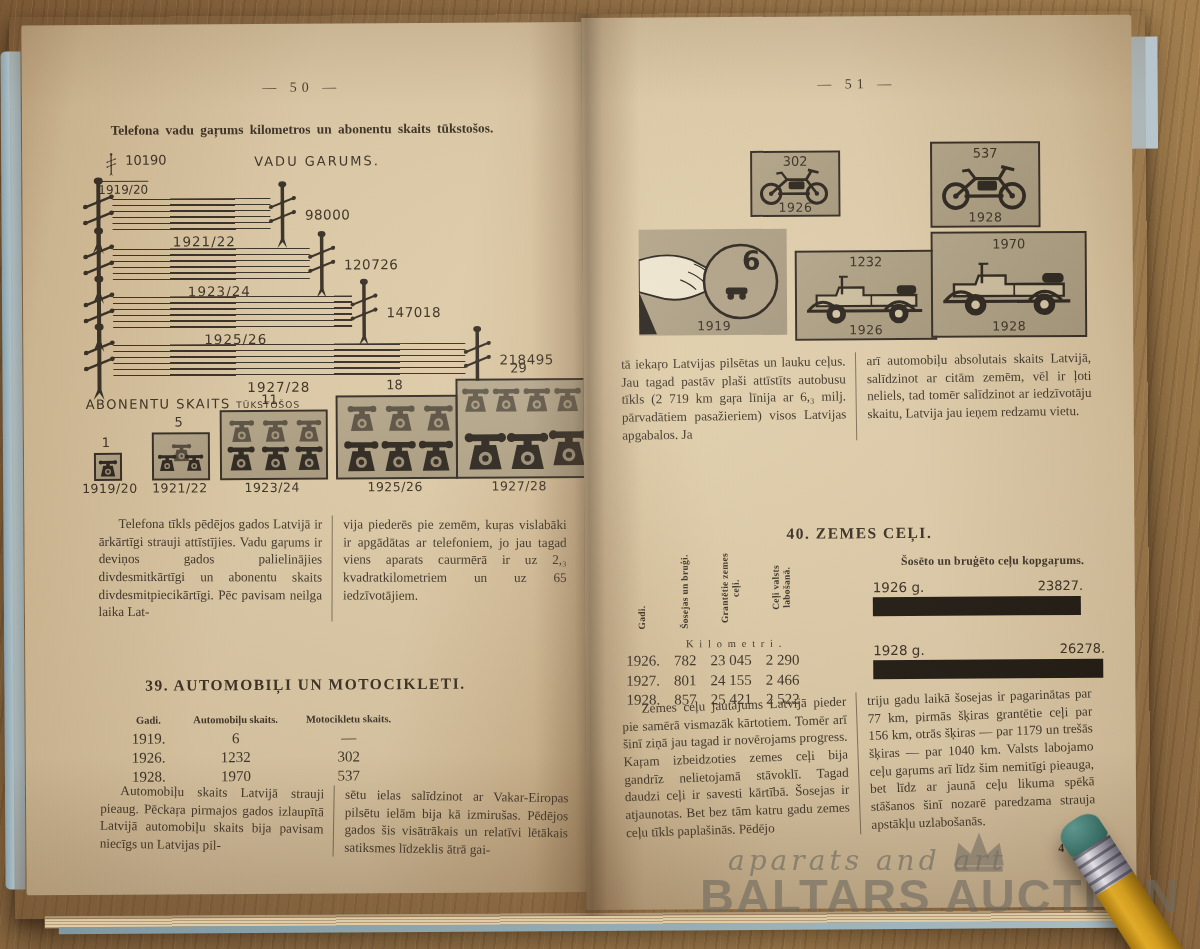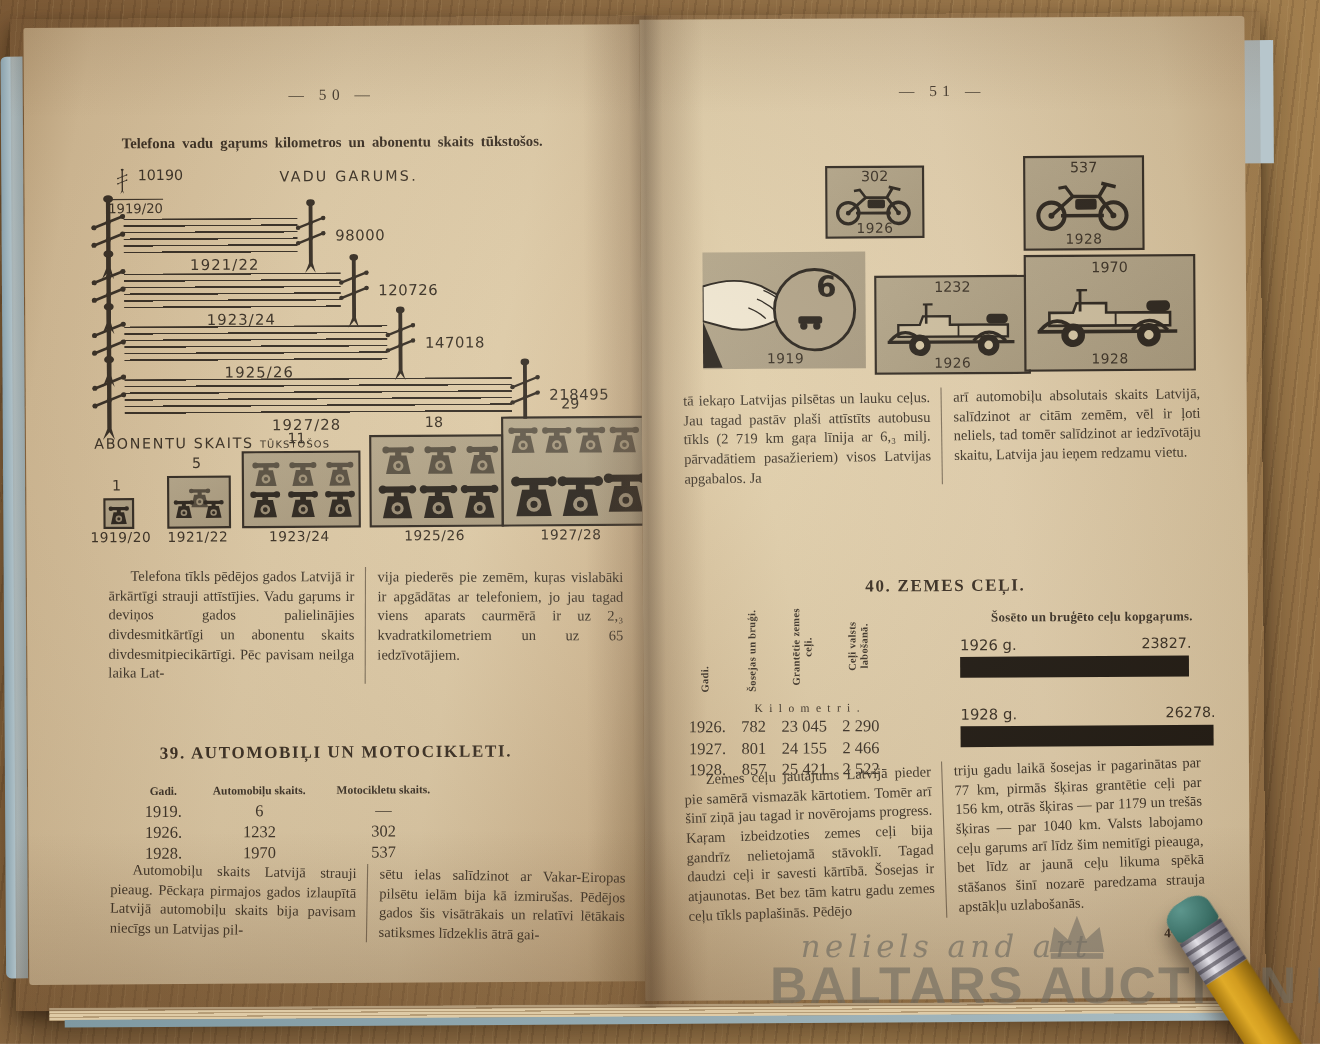--- a/index.html
+++ b/index.html
@@ -446,21 +446,21 @@
             <p style="text-indent:0">triju gadu laikā šosejas ir pagarinātas par 77 km, pirmās šķiras grantētie ceļi par 156 km, otrās šķiras — par 1179 un trešās šķiras — par 1040 km. Valsts labojamo ceļu gaŗums arī līdz šim nemitīgi pieauga, bet līdz ar jaunā ceļu likuma spēkā stāšanos šinī nozarē paredzama strauja apstākļu uzlabošanās.</p>
           </div>
       </div>
       <div class="sig" style="left:472px;top:826px">4*</div>
     </div>
 
     <div class="gutter"></div>
     <div class="vignette"></div>
   </div>
 
-  <div class="wm wm-script">neliels and art</div>
+  <div class="wm wm-script">aparats and art</div>
   <svg class="wm wm-crown" width="62" height="46" viewBox="0 0 60 44">
     <path d="M6 36 L10 14 L22 25 L30 4 L38 25 L50 14 L54 36 Z" fill="rgba(118,112,100,.62)"></path>
     <rect x="7" y="37" width="46" height="5" fill="rgba(118,112,100,.62)"></rect>
   </svg>
   <div class="wm wm-big">
     <span>BALTARS AUCTI</span>
       <svg width="42" height="42" viewBox="0 0 44 44" style="margin:0 2px">
         <g stroke="rgba(112,106,95,.62)" fill="none" stroke-width="3">
           <circle cx="22" cy="22" r="19"></circle>
           <ellipse cx="22" cy="22" rx="9" ry="19"></ellipse>

